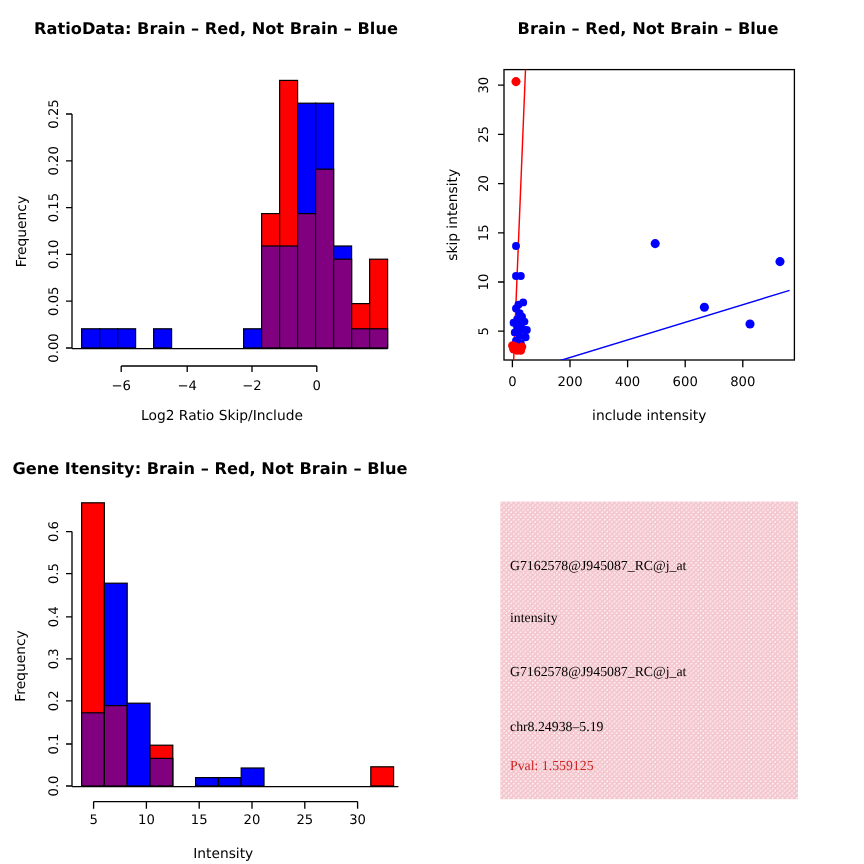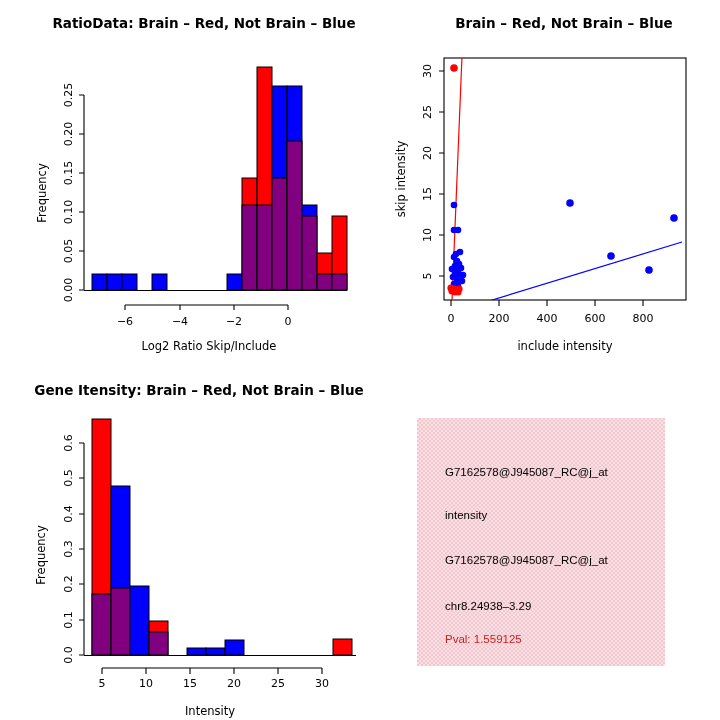--- a/index.html
+++ b/index.html
@@ -1,39 +1,39 @@
 <!DOCTYPE html>
 <html><head>
 <meta charset="utf-8">
 <style>
   html,body{margin:0;padding:0;background:#ffffff;}
   body{width:720px;height:720px;position:relative;overflow:hidden;
        font-family:"DejaVu Sans","Liberation Sans",sans-serif;color:#000;}
-  .panel{position:absolute;padding-left:24px;}
+  .panel{position:absolute;}
   svg{display:block;}
   text{font-family:"DejaVu Sans","Liberation Sans",sans-serif;fill:#000;}
   .ttl{font-size:13.5px;font-weight:bold;}
   .axlab{font-size:11.5px;}
   .tick{font-size:11px;}
   .axis{stroke:#000;stroke-width:1.1;fill:none;}
   .barR{fill:#ff0000;stroke:#000;stroke-width:1;}
   .barB{fill:#0000ff;stroke:#000;stroke-width:1;}
   .barP{fill:#800080;stroke:#000;stroke-width:1;}
   .ptR{fill:#ff0000;}
   .ptB{fill:#0000ff;}
   .lnR{stroke:#ff0000;stroke-width:1.2;fill:none;}
   .lnB{stroke:#0000ff;stroke-width:1.2;fill:none;}
   #info{position:absolute;left:417px;top:418px;width:248px;height:248px;
         background:#f4c6ce;
         background-image:
           radial-gradient(circle at 1px 1px, rgba(255,255,255,.75) 0.6px, rgba(0,0,0,0) 0.9px),
           radial-gradient(circle at 3px 3px, rgba(255,255,255,.75) 0.6px, rgba(0,0,0,0) 0.9px);
         background-size:4px 4px,4px 4px;}
-  #info .row{position:absolute;left:28px;font-size:11.5px;white-space:nowrap;
-             font-family:Liberation Sans, sans-serif;color:#000;}
+  #info .row{position:absolute;left:8px;font-size:11.5px;white-space:nowrap;
+             font-family:Liberation Serif, serif;color:#000;}
   #info .pval{color:#cc2222;}
 </style>
 </head>
 <body>
 
 <div class="panel" id="p1" style="left:0;top:0;width:360px;height:360px;">
   <svg width="360" height="360">
     <text x="180" y="28" class="ttl" text-anchor="middle">RatioData: Brain – Red, Not Brain – Blue</text>
 
     <path class="axis" d="M60,95 L60,290"></path>
@@ -208,15 +208,15 @@
     <text x="254" y="322" class="tick" text-anchor="middle">25</text>
     <text x="298" y="322" class="tick" text-anchor="middle">30</text>
     <text x="186" y="350" class="axlab" text-anchor="middle">Intensity</text>
   </svg>
 </div>
 
 <div id="info">
   <div class="row" style="top:48px;">G7162578@J945087_RC@j_at</div>
   <div class="row" style="top:91px;">intensity</div>
   <div class="row" style="top:136px;">G7162578@J945087_RC@j_at</div>
-  <div class="row" style="top:182px;">chr8.24938–3.29</div>
+  <div class="row" style="top:182px;">chr8.24938–5.19</div>
   <div class="row pval" style="top:215px;">Pval: 1.559125</div>
 </div>
 
 </body></html>

